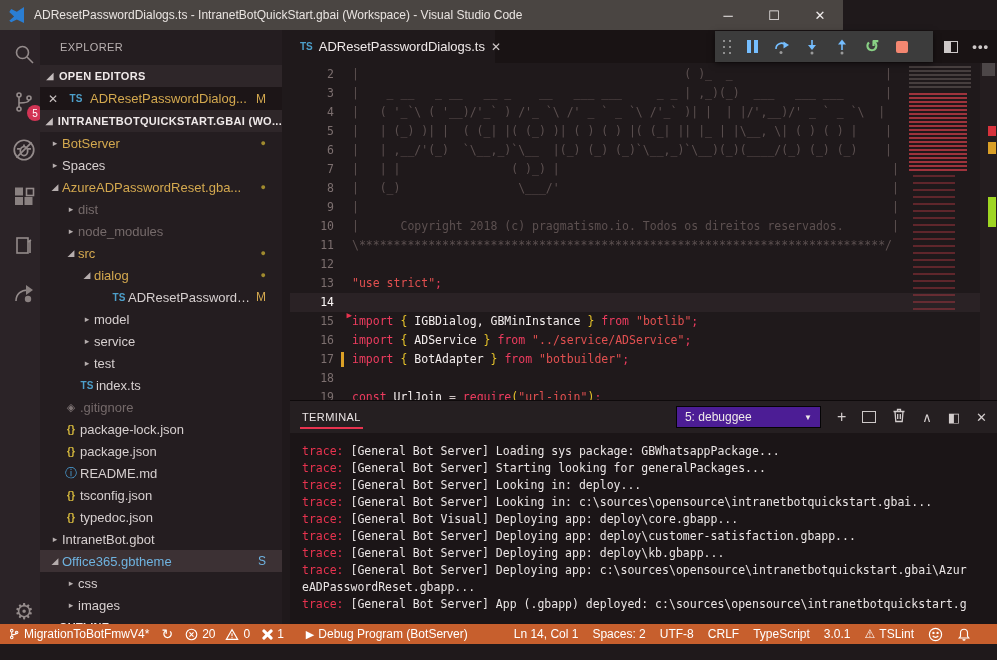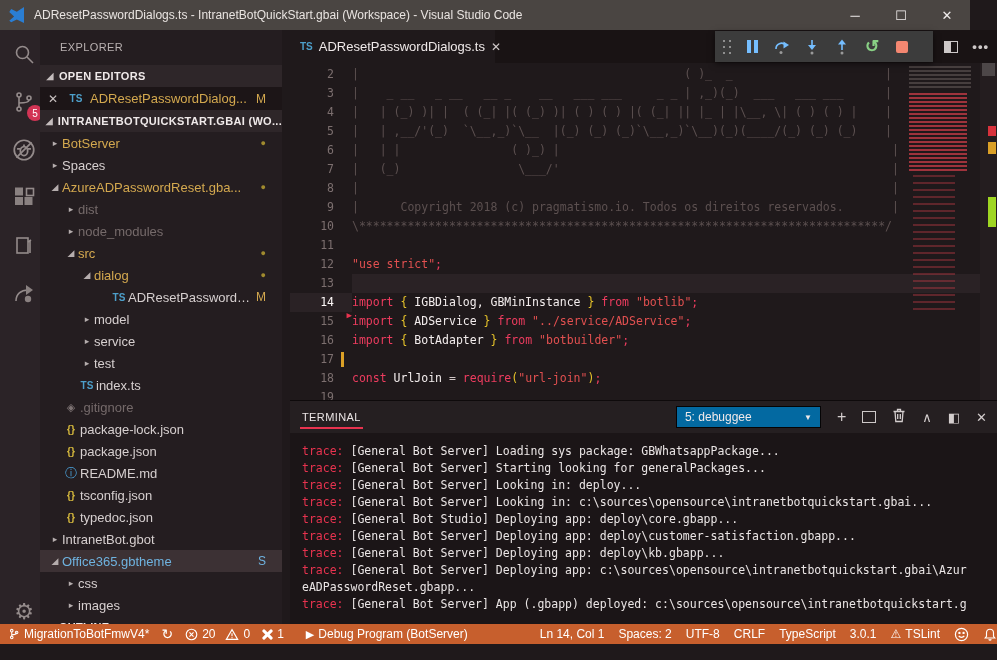--- a/index.html
+++ b/index.html
@@ -1,30 +1,30 @@
 <!DOCTYPE html>
 <html><head>
 <meta charset="utf-8">
 <style>
   * { margin:0; padding:0; box-sizing:border-box; }
   html,body { width:997px; height:660px; overflow:hidden; background:#000; }
   body { font-family:"Liberation Sans", sans-serif; font-size:13px; color:#d6cfcf; }
   .window { position:relative; width:997px; height:660px; background:#1f191b; overflow:hidden; }
 
   
-  .titlebar { position:absolute; left:0; top:0; width:970px; height:30px; background:#4a4542; display:flex; align-items:center; }
+  .titlebar { position:absolute; left:0; top:0; width:843px; height:30px; background:#4a4542; display:flex; align-items:center; }
   .vscode-logo { width:16px; height:16px; margin:0 10px 0 8px; background:#2a7ed3; clip-path:polygon(100% 0,100% 100%,55% 78%,20% 95%,8% 86%,38% 60%,8% 32%,20% 12%,55% 30%); }
   .title-text { color:#e9e4e1; font-size:12px; white-space:nowrap; }
   .win-controls { margin-left:auto; display:flex; height:30px; }
   .win-btn { width:46px; height:30px; display:flex; align-items:center; justify-content:center; color:#f0ecec; font-size:13px; }
 
   
   .statusbar { position:absolute; left:0; top:624px; width:997px; height:20px; background:#c75f2d; display:flex; align-items:center; color:#fff; font-size:12px; }
   .sb-left { display:flex; align-items:center; padding-left:8px; gap:12px; }
-  .sb-right { margin-left:auto; display:flex; align-items:center; gap:14px; padding-right:0; }
+  .sb-right { margin-left:auto; display:flex; align-items:center; gap:14px; padding-right:26px; }
   .sb-item { display:flex; align-items:center; gap:4px; white-space:nowrap; }
   .sb-ico { font-size:12px; line-height:1; }
   .tools-x { position:relative; width:11px; height:11px; display:inline-block; }
   .tools-x i { position:absolute; left:4px; top:-1px; width:3px; height:13px; background:#fff; border-radius:1px; }
   .tools-x i:first-child { transform:rotate(45deg); }
   .tools-x i:last-child { transform:rotate(-45deg); }
 
   
   .activitybar { position:absolute; left:0; top:30px; width:48px; height:610px; background:#2b2327; }
   .act-item { position:relative; width:48px; height:48px; display:flex; align-items:center; justify-content:center; }
@@ -102,21 +102,21 @@
   .sc-thumb { position:absolute; left:2px; top:0; width:13px; height:13px; background:#6f6a6a; opacity:.55; }
   .sc-red { position:absolute; left:8px; top:63px; width:8px; height:10px; background:#d8323c; }
   .sc-orange { position:absolute; left:8px; top:79px; width:8px; height:12px; background:#dba026; }
   .sc-green { position:absolute; left:8px; top:134px; width:8px; height:30px; background:#9fd622; }
 
   
   .panel { height:240px; background:#1b1517; border-top:1px solid #0e0a0b; }
   .panel-head { height:32px; display:flex; align-items:center; background:#251f21; padding:0 10px; }
   .panel-tab { color:#eae4e4; font-size:11px; letter-spacing:.4px; padding:6px 2px 4px; border-bottom:2px solid #e8334f; }
   .panel-actions { margin-left:auto; display:flex; align-items:center; gap:16px; color:#d4cece; }
-  .term-select { width:145px; height:22px; background:#0369a1; border:1px solid #050405; color:#efe9e9; font-size:12px; display:flex; align-items:center; padding:0 8px; }
+  .term-select { width:145px; height:22px; background:#4c1d95; border:1px solid #050405; color:#efe9e9; font-size:12px; display:flex; align-items:center; padding:0 8px; }
   .term-caret { margin-left:auto; font-size:8px; }
   .p-ico { font-size:13px; line-height:1; }
   .trash-ico svg { stroke:#d4cece; fill:none; stroke-width:1.3; }
   .term-body { padding:10px 0 0 12px; font-family:"DejaVu Sans Mono", monospace; font-size:11.5px; line-height:17px; color:#eae5e5; overflow:hidden; height:208px; }
   .tline { white-space:pre; }
   .tprefix { color:#e8334f; }
 </style>
 </head>
 <body>
 
@@ -374,20 +374,21 @@
           <div class="ln ln-cur">14</div>
           <div class="ln">15<span class="dbg-arrow">▶</span></div>
           <div class="ln">16</div>
           <div class="ln ln-git">17</div>
           <div class="ln">18</div>
           <div class="ln">19</div>
         </div>
       <div class="code-lines" id="code-lines">
           <div class="cl"><span class="tk-comment">|                                               ( )_  _                      |</span></div>
           <div class="cl"><span class="tk-comment">|    _ __   _ __   __ _    __   ___ ___     _ _ | ,_)(_)  ___   ___ ___      |</span></div>
+          <div class="cl"><span class="tk-comment">|   ( '_`\ ( '__)/'_` ) /'_ `\ /' _ ` _ `\ /'_` )| |  | |/',__)/' _ ` _ `\  |</span></div>
           <div class="cl"><span class="tk-comment">|   | (_) )| |  ( (_| |( (_) )| ( ) ( ) |( (_| || |_ | |\__, \| ( ) ( ) |    |</span></div>
           <div class="cl"><span class="tk-comment">|   | ,__/'(_)  `\__,_)`\__  |(_) (_) (_)`\__,_)`\__)(_)(____/(_) (_) (_)    |</span></div>
           <div class="cl"><span class="tk-comment">|   | |                ( )_) |                                                |</span></div>
           <div class="cl"><span class="tk-comment">|   (_)                 \___/'                                                |</span></div>
           <div class="cl"><span class="tk-comment">|                                                                             |</span></div>
           <div class="cl"><span class="tk-comment">|      Copyright 2018 (c) pragmatismo.io. Todos os direitos reservados.       |</span></div>
           <div class="cl"><span class="tk-comment">\****************************************************************************/</span></div>
           <div class="cl"></div>
           <div class="cl"><span class="tk-str">"use strict"</span><span class="tk-kw">;</span></div>
           <div class="cl cl-cur"></div>
@@ -428,21 +429,21 @@
           <div class="p-ico">∧</div>
           <div class="p-ico">◧</div>
           <div class="p-ico">✕</div>
         </div>
       </div>
       <div class="term-body" id="term-body">
           <div class="tline"><span class="tprefix">trace:</span><span class="ttext"> [General Bot Server] Loading sys package: GBWhatsappPackage...</span></div>
           <div class="tline"><span class="tprefix">trace:</span><span class="ttext"> [General Bot Server] Starting looking for generalPackages...</span></div>
           <div class="tline"><span class="tprefix">trace:</span><span class="ttext"> [General Bot Server] Looking in: deploy...</span></div>
           <div class="tline"><span class="tprefix">trace:</span><span class="ttext"> [General Bot Server] Looking in: c:\sources\opensource\intranetbotquickstart.gbai...</span></div>
-          <div class="tline"><span class="tprefix">trace:</span><span class="ttext"> [General Bot Studio] Deploying app: deploy\core.gbapp...</span></div>
+          <div class="tline"><span class="tprefix">trace:</span><span class="ttext"> [General Bot Visual] Deploying app: deploy\core.gbapp...</span></div>
           <div class="tline"><span class="tprefix">trace:</span><span class="ttext"> [General Bot Server] Deploying app: deploy\customer-satisfaction.gbapp...</span></div>
           <div class="tline"><span class="tprefix">trace:</span><span class="ttext"> [General Bot Server] Deploying app: deploy\kb.gbapp...</span></div>
           <div class="tline"><span class="tprefix">trace:</span><span class="ttext"> [General Bot Server] Deploying app: c:\sources\opensource\intranetbotquickstart.gbai\Azur</span></div>
           <div class="tline"><span class="ttext">eADPasswordReset.gbapp...</span></div>
           <div class="tline"><span class="tprefix">trace:</span><span class="ttext"> [General Bot Server] App (.gbapp) deployed: c:\sources\opensource\intranetbotquickstart.g</span></div>
         </div>
     </div>
   </div>
 
   <div class="statusbar">

